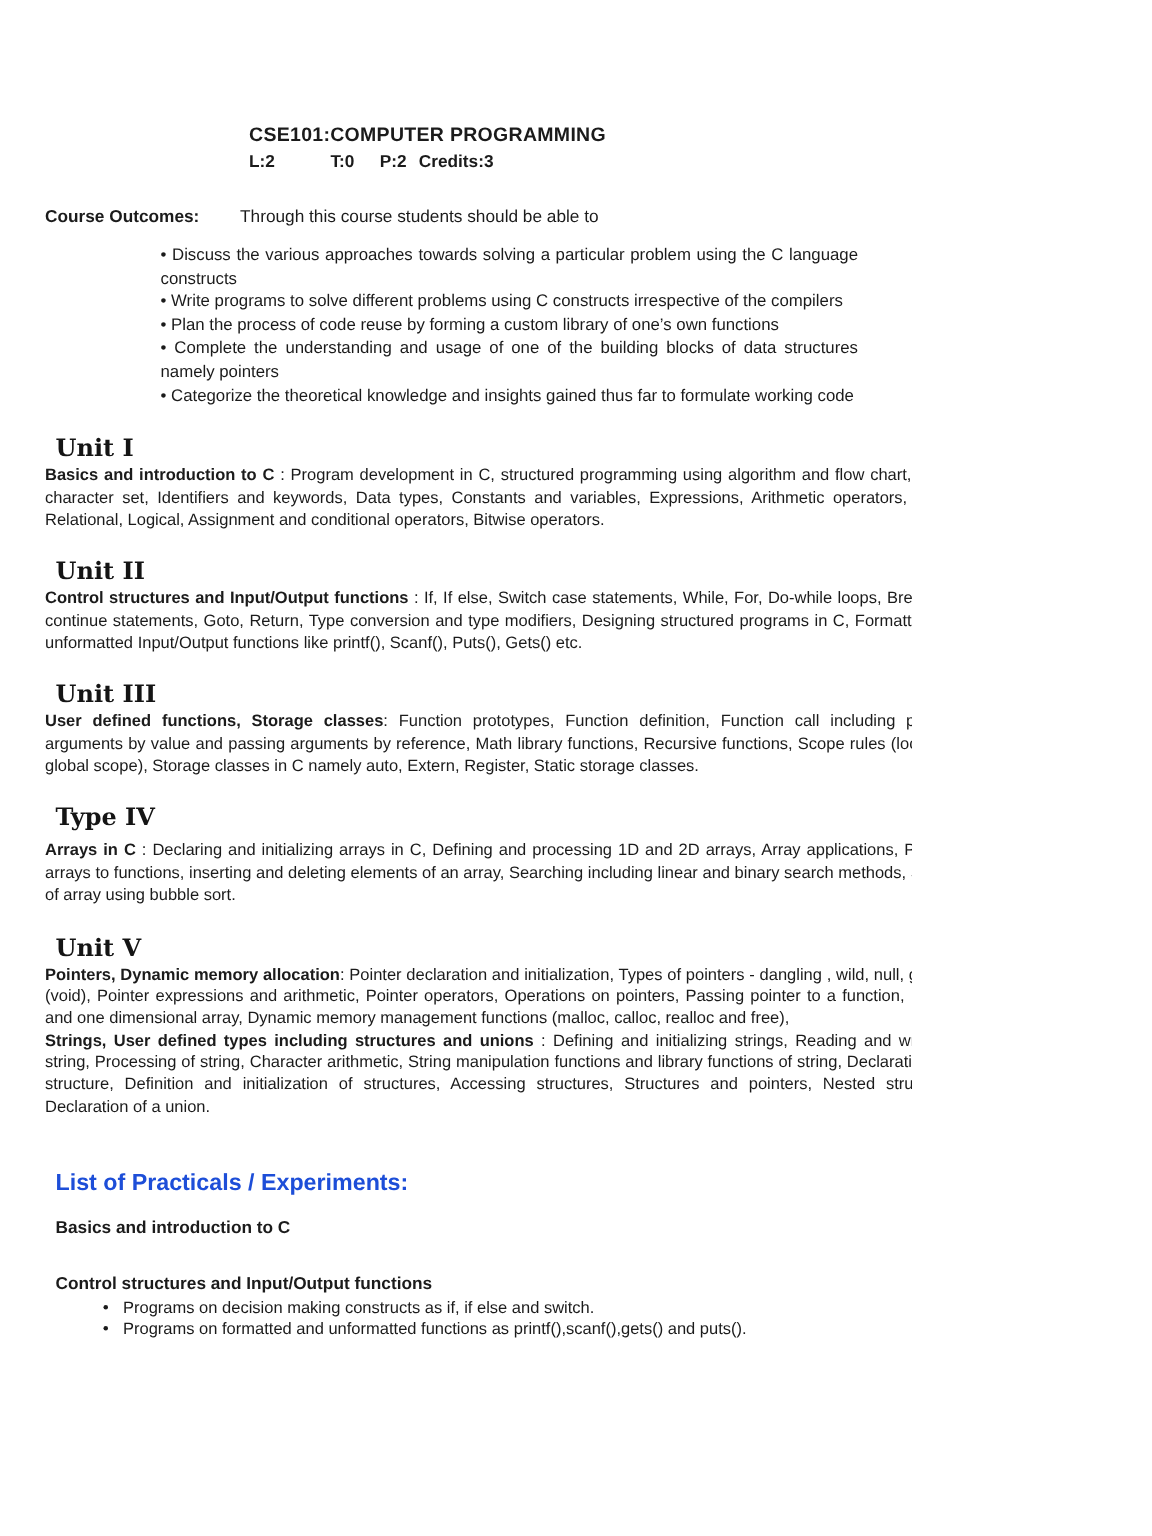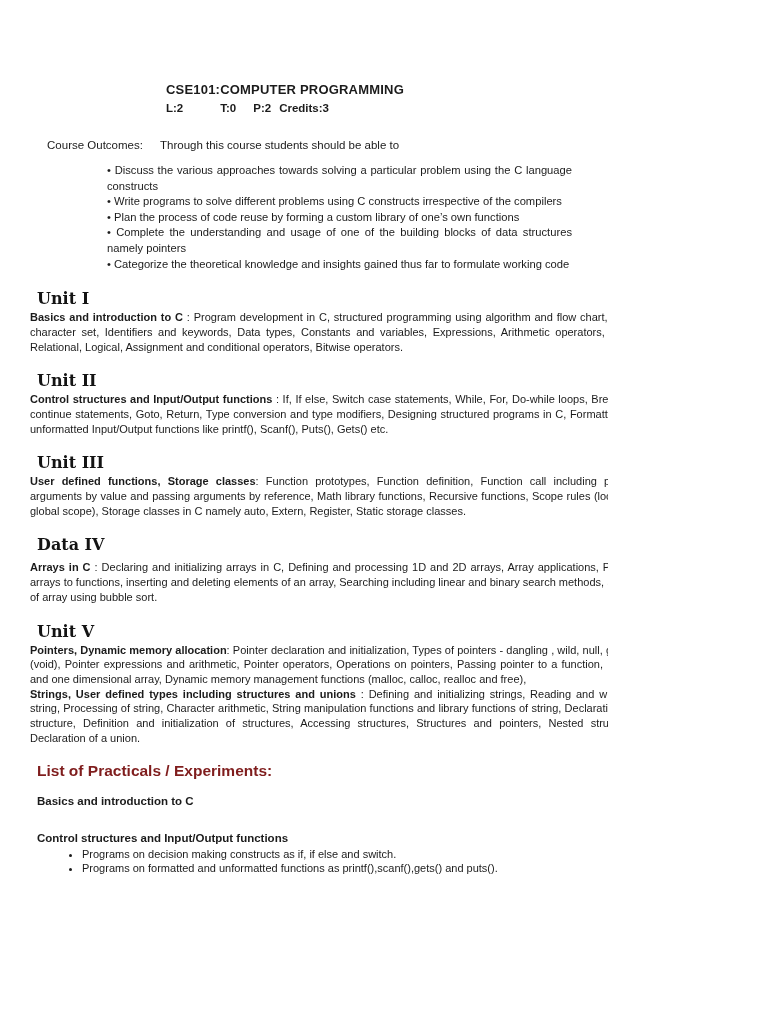--- a/index.html
+++ b/index.html
@@ -22,43 +22,43 @@
     font-size:11.5px;font-weight:bold;
   }
   .meta-line span:nth-child(2){margin-left:37px;}
   .meta-line span:nth-child(3){margin-left:17px;}
   .meta-line span:nth-child(4){margin-left:8px;}
   .outcomes-row{
     margin:25px 0 0 30px;
     display:flex;
     font-size:11.5px;
   }
-  .outcomes-row .label{font-weight:normal;width:130px;flex:0 0 130px;text-align:center;}
+  .outcomes-row .label{font-weight:bold;width:130px;flex:0 0 130px;}
   .outcome-list{
     margin:12px 0 0 107px;
     width:465px;
     font-size:11.2px;line-height:15.6px;
     text-align:justify;
   }
   .outcome::before{content:"\2022\00A0 ";}
   .units{margin:0 0 0 30px;width:612px;}
   .unit h2{
     margin:17px 0 2px 7px;
     font-family:"DejaVu Serif","Liberation Serif",serif;
     font-size:16px;font-weight:bold;color:#141414;
   }
   .unit p{
     margin:0;
     font-size:11px;line-height:14.7px;
     text-align:justify;
   }
   .unit.extra-gap p{margin-top:6px;}
   .practicals-heading{
-    margin:16px 0 0 37px;
-    font-size:15.5px;font-weight:bold;color:#7f1d1d;
+    margin:34px 0 0 37px;
+    font-size:15.5px;font-weight:bold;color:#1d4ed8;
   }
   .prac-section h3{
     margin:15px 0 0 37px;
     font-size:11.5px;font-weight:bold;
   }
   .prac-section.second h3{margin-top:25px;}
   .prac-section ul{
     margin:3px 0 0 60px;
     padding-left:22px;
     font-size:11px;line-height:14.6px;
@@ -104,21 +104,21 @@
       <h2>Unit II</h2>
       <p><b>Control structures and Input/Output functions</b><span> : </span><span>If, If else, Switch case statements, While, For, Do-while loops, Break and continue statements, Goto, Return, Type conversion and type modifiers, Designing structured programs in C, Formatted and unformatted Input/Output functions like printf(), Scanf(), Puts(), Gets() etc.</span></p>
     </section>
 
     <section class="unit">
       <h2>Unit III</h2>
       <p><b>User defined functions, Storage classes</b><span>: </span><span>Function prototypes, Function definition, Function call including passing arguments by value and passing arguments by reference, Math library functions, Recursive functions, Scope rules (local and global scope), Storage classes in C namely auto, Extern, Register, Static storage classes.</span></p>
     </section>
 
     <section class="unit extra-gap">
-      <h2>Data IV</h2>
+      <h2>Type IV</h2>
       <p><b>Arrays in C</b><span> : </span><span>Declaring and initializing arrays in C, Defining and processing 1D and 2D arrays, Array applications, Passing arrays to functions, inserting and deleting elements of an array, Searching including linear and binary search methods, Sorting of array using bubble sort.</span></p>
     </section>
 
     <section class="unit">
       <h2>Unit V</h2>
       <p><b>Pointers, Dynamic memory allocation</b><span>: </span><span>Pointer declaration and initialization, Types of pointers - dangling , wild, null, generic (void), Pointer expressions and arithmetic, Pointer operators, Operations on pointers, Passing pointer to a function, Pointer and one dimensional array, Dynamic memory management functions (malloc, calloc, realloc and free),</span></p>
     </section>
 
     <section class="unit">
       <p><b>Strings, User defined types including structures and unions</b><span> : </span><span>Defining and initializing strings, Reading and writing a string, Processing of string, Character arithmetic, String manipulation functions and library functions of string, Declaration of a structure, Definition and initialization of structures, Accessing structures, Structures and pointers, Nested structures, Declaration of a union.</span></p>

